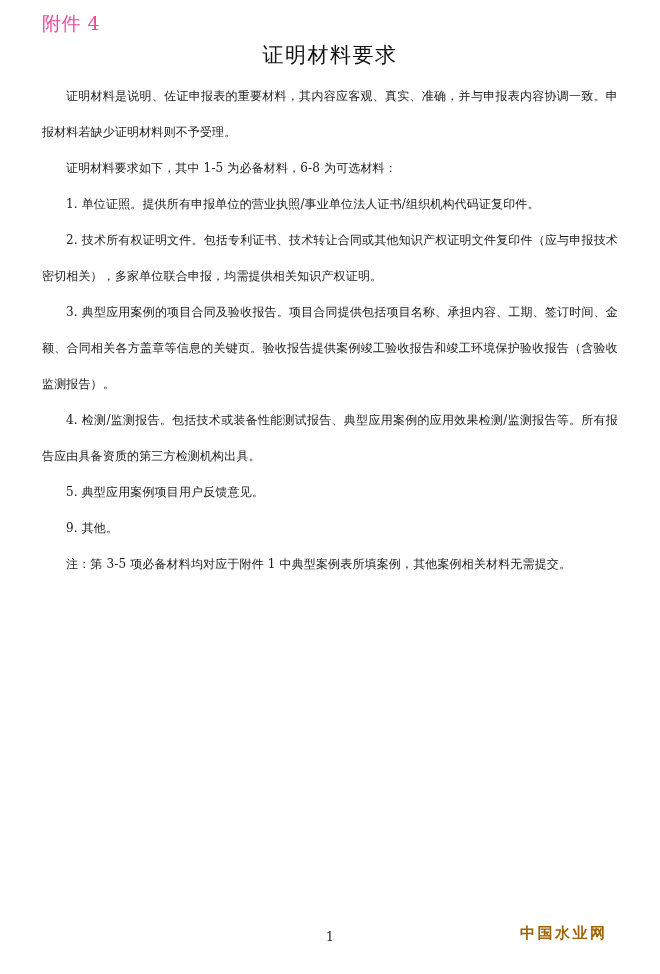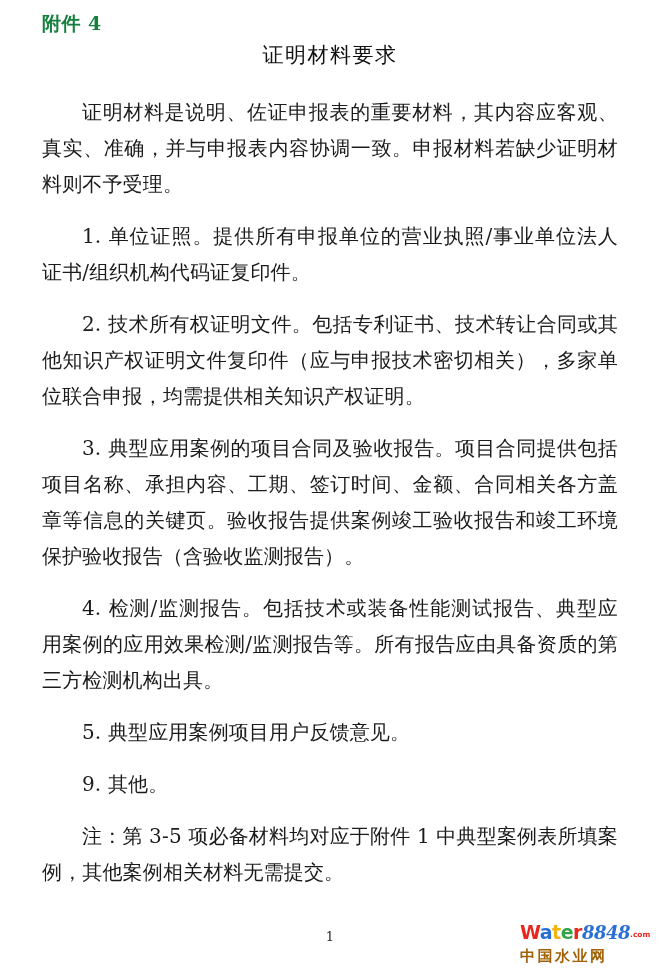--- a/index.html
+++ b/index.html
@@ -21,25 +21,25 @@
     left: 0; top: 0;
     width: 660px;
     height: 974px;
   }
 
   .attachment-label {
     position: absolute;
     left: 42px;
     top: 10px;
     font-size: 19px;
-    font-weight: bold;
+    font-weight: normal;
     letter-spacing: 0.5px;
     line-height: 26px;
     white-space: nowrap;
-    color: #15803d;
+    color: #ec4899;
   }
 
   .doc-title {
     position: absolute;
     left: 0;
     top: 40px;
     width: 660px;
     text-align: center;
     font-size: 21px;
     font-weight: normal;
@@ -49,26 +49,26 @@
   }
 
   .body-block {
     position: absolute;
     left: 42px;
     top: 78px;
     width: 576px;
   }
 
   .para {
-    font-size: 20px;
+    font-size: 12px;
     line-height: 36px;
     text-align: justify;
     text-justify: inter-ideograph;
     text-indent: 2em;
-    margin: 16px 0 0 0;
+    margin: 0 0 0 0;
     letter-spacing: 0.15px;
     color: #1b1b1b;
   }
 
   .page-number {
     position: absolute;
     left: 0;
     top: 928px;
     width: 660px;
     text-align: center;
@@ -130,29 +130,29 @@
 <body>
 
 <div class="page">
 
   <div class="attachment-label">附件 4</div>
 
   <div class="doc-title">证明材料要求</div>
 
   <div class="body-block">
     <p class="para">证明材料是说明、佐证申报表的重要材料，其内容应客观、真实、准确，并与申报表内容协调一致。申报材料若缺少证明材料则不予受理。</p>
+    <p class="para">证明材料要求如下，其中 1-5 为必备材料，6-8 为可选材料：</p>
     <p class="para">1. 单位证照。提供所有申报单位的营业执照/事业单位法人证书/组织机构代码证复印件。</p>
     <p class="para">2. 技术所有权证明文件。包括专利证书、技术转让合同或其他知识产权证明文件复印件（应与申报技术密切相关），多家单位联合申报，均需提供相关知识产权证明。</p>
     <p class="para">3. 典型应用案例的项目合同及验收报告。项目合同提供包括项目名称、承担内容、工期、签订时间、金额、合同相关各方盖章等信息的关键页。验收报告提供案例竣工验收报告和竣工环境保护验收报告（含验收监测报告）。</p>
     <p class="para">4. 检测/监测报告。包括技术或装备性能测试报告、典型应用案例的应用效果检测/监测报告等。所有报告应由具备资质的第三方检测机构出具。</p>
     <p class="para">5. 典型应用案例项目用户反馈意见。</p>
     <p class="para">9. 其他。</p>
     <p class="para">注：第 3-5 项必备材料均对应于附件 1 中典型案例表所填案例，其他案例相关材料无需提交。</p>
   </div>
 
   <div class="page-number">1</div>
 
   <div class="watermark">
-    <div class="wm-wordmark"><span class="l1">W</span><span class="l2">a</span><span class="l3">t</span><span class="l4">e</span><span class="l5">r</span><span class="wm-num">8848</span><span class="wm-dotcom">.com</span></div>
     <div class="wm-cn">中国水业网</div>
   </div>
 
 </div>
 
 </body></html>

